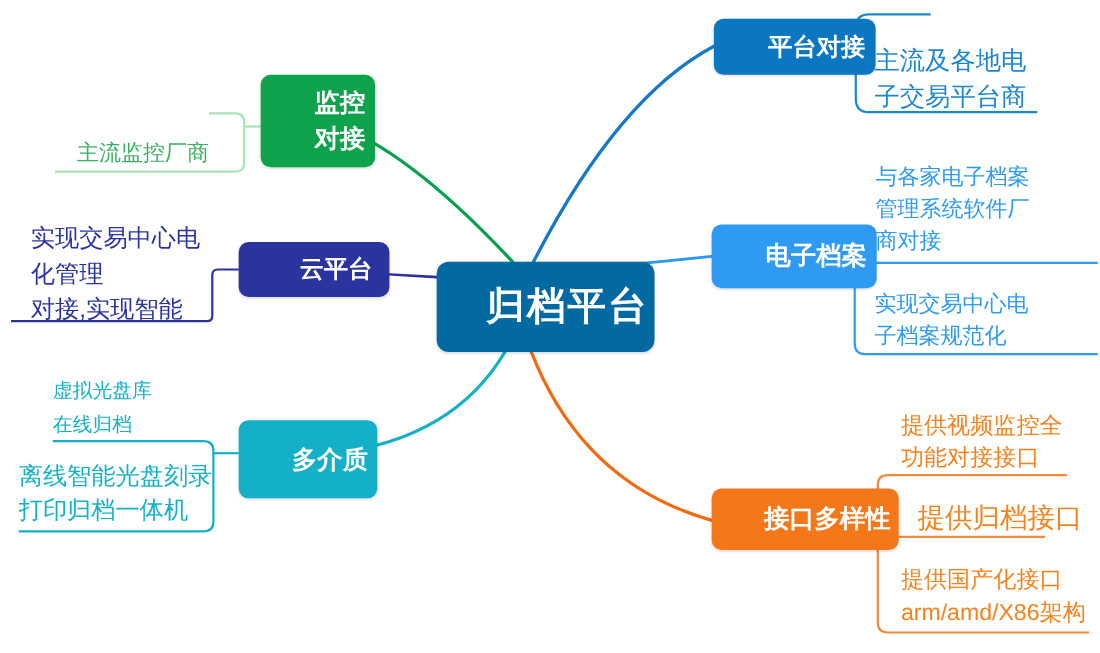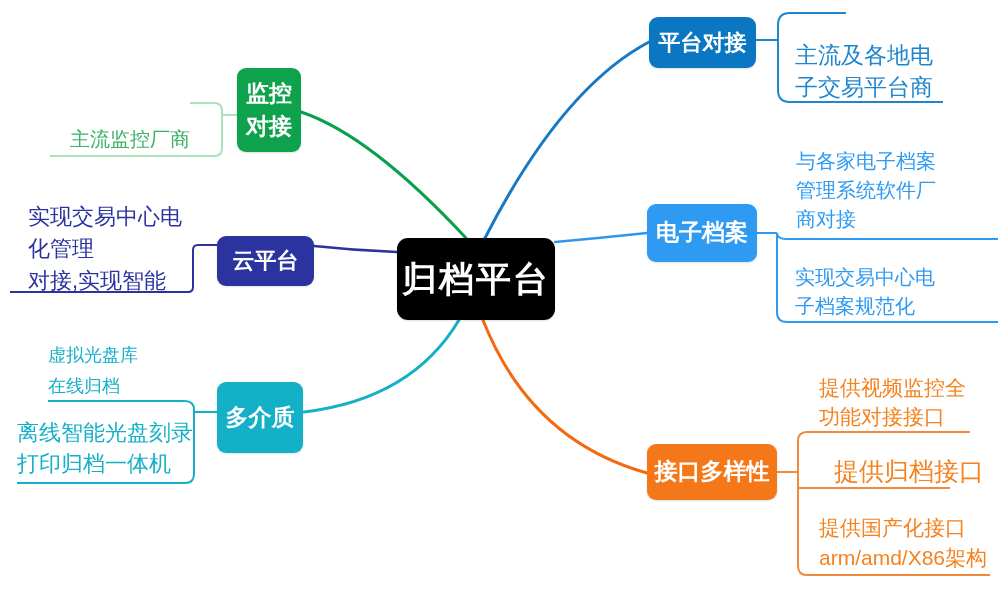--- a/index.html
+++ b/index.html
@@ -4,26 +4,26 @@
 <style>
   html,body{margin:0;padding:0;background:#ffffff;}
   .canvas{
     position:relative;width:1000px;height:594px;background:#ffffff;
     font-family:"Liberation Sans","DejaVu Sans",sans-serif;overflow:hidden;
   }
   svg.links{position:absolute;left:0;top:0;width:1000px;height:594px;}
   .node{
     position:absolute;border-radius:9px;color:#ffffff;font-weight:bold;
     display:flex;flex-direction:column;align-items:center;justify-content:center;
-    text-align:center;box-shadow:0 1px 2px rgba(0,0,0,0.12);
+    text-align:center;box-shadow:0 1px 2px rgba(0,0,0,0.12);padding-left:40px;
   }
   .node span{display:block;line-height:1.45;}
-  .node-center{left:397px;top:238px;width:158px;height:82px;background:#000000;font-size:35px;letter-spacing:2px;border-radius:11px;}
+  .node-center{left:397px;top:238px;width:158px;height:82px;background:#0369a1;font-size:35px;letter-spacing:2px;border-radius:11px;}
   .node-monitor{left:237px;top:68px;width:64px;height:84px;background:#0da24b;font-size:23px;}
-  .node-cloud{left:217px;top:236px;width:97px;height:50px;background:#2b339e;font-size:22px;}
+  .node-cloud{left:217px;top:220px;width:97px;height:50px;background:#2b339e;font-size:22px;}
   .node-media{left:217px;top:382px;width:86px;height:71px;background:#14b0c8;font-size:23px;}
   .node-platform{left:649px;top:17px;width:107px;height:51px;background:#0b76c1;font-size:22px;}
   .node-archive{left:647px;top:204px;width:110px;height:58px;background:#2e9af1;font-size:23px;}
   .node-interface{left:647px;top:444px;width:130px;height:56px;background:#f4781a;font-size:23px;}
   .leaf{position:absolute;font-weight:normal;}
   .leaf div{white-space:nowrap;}
   .t-green{color:#3bb165;}
   .t-indigo{color:#2b339e;}
   .t-cyan{color:#14b0c8;}
   .t-blue1{color:#1e86cf;}

